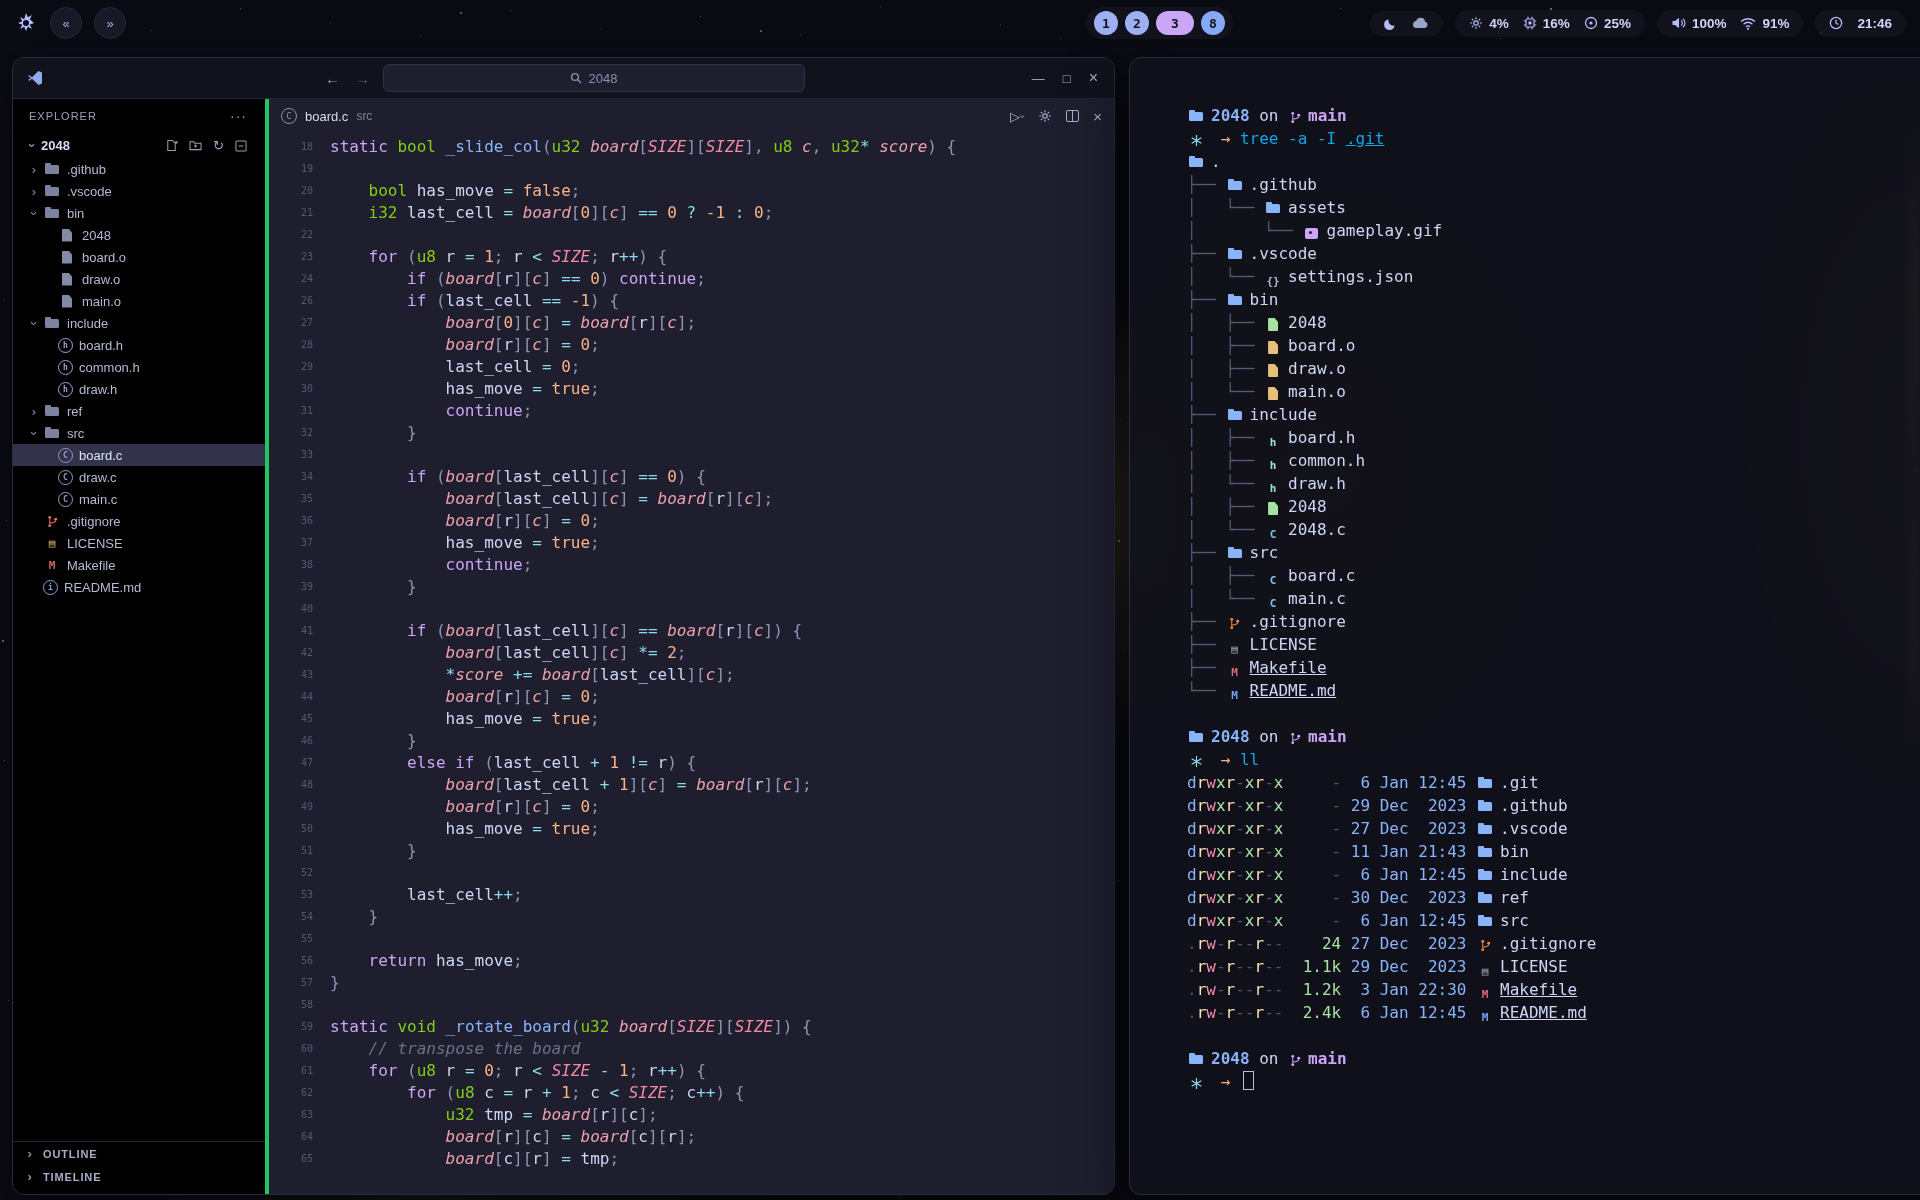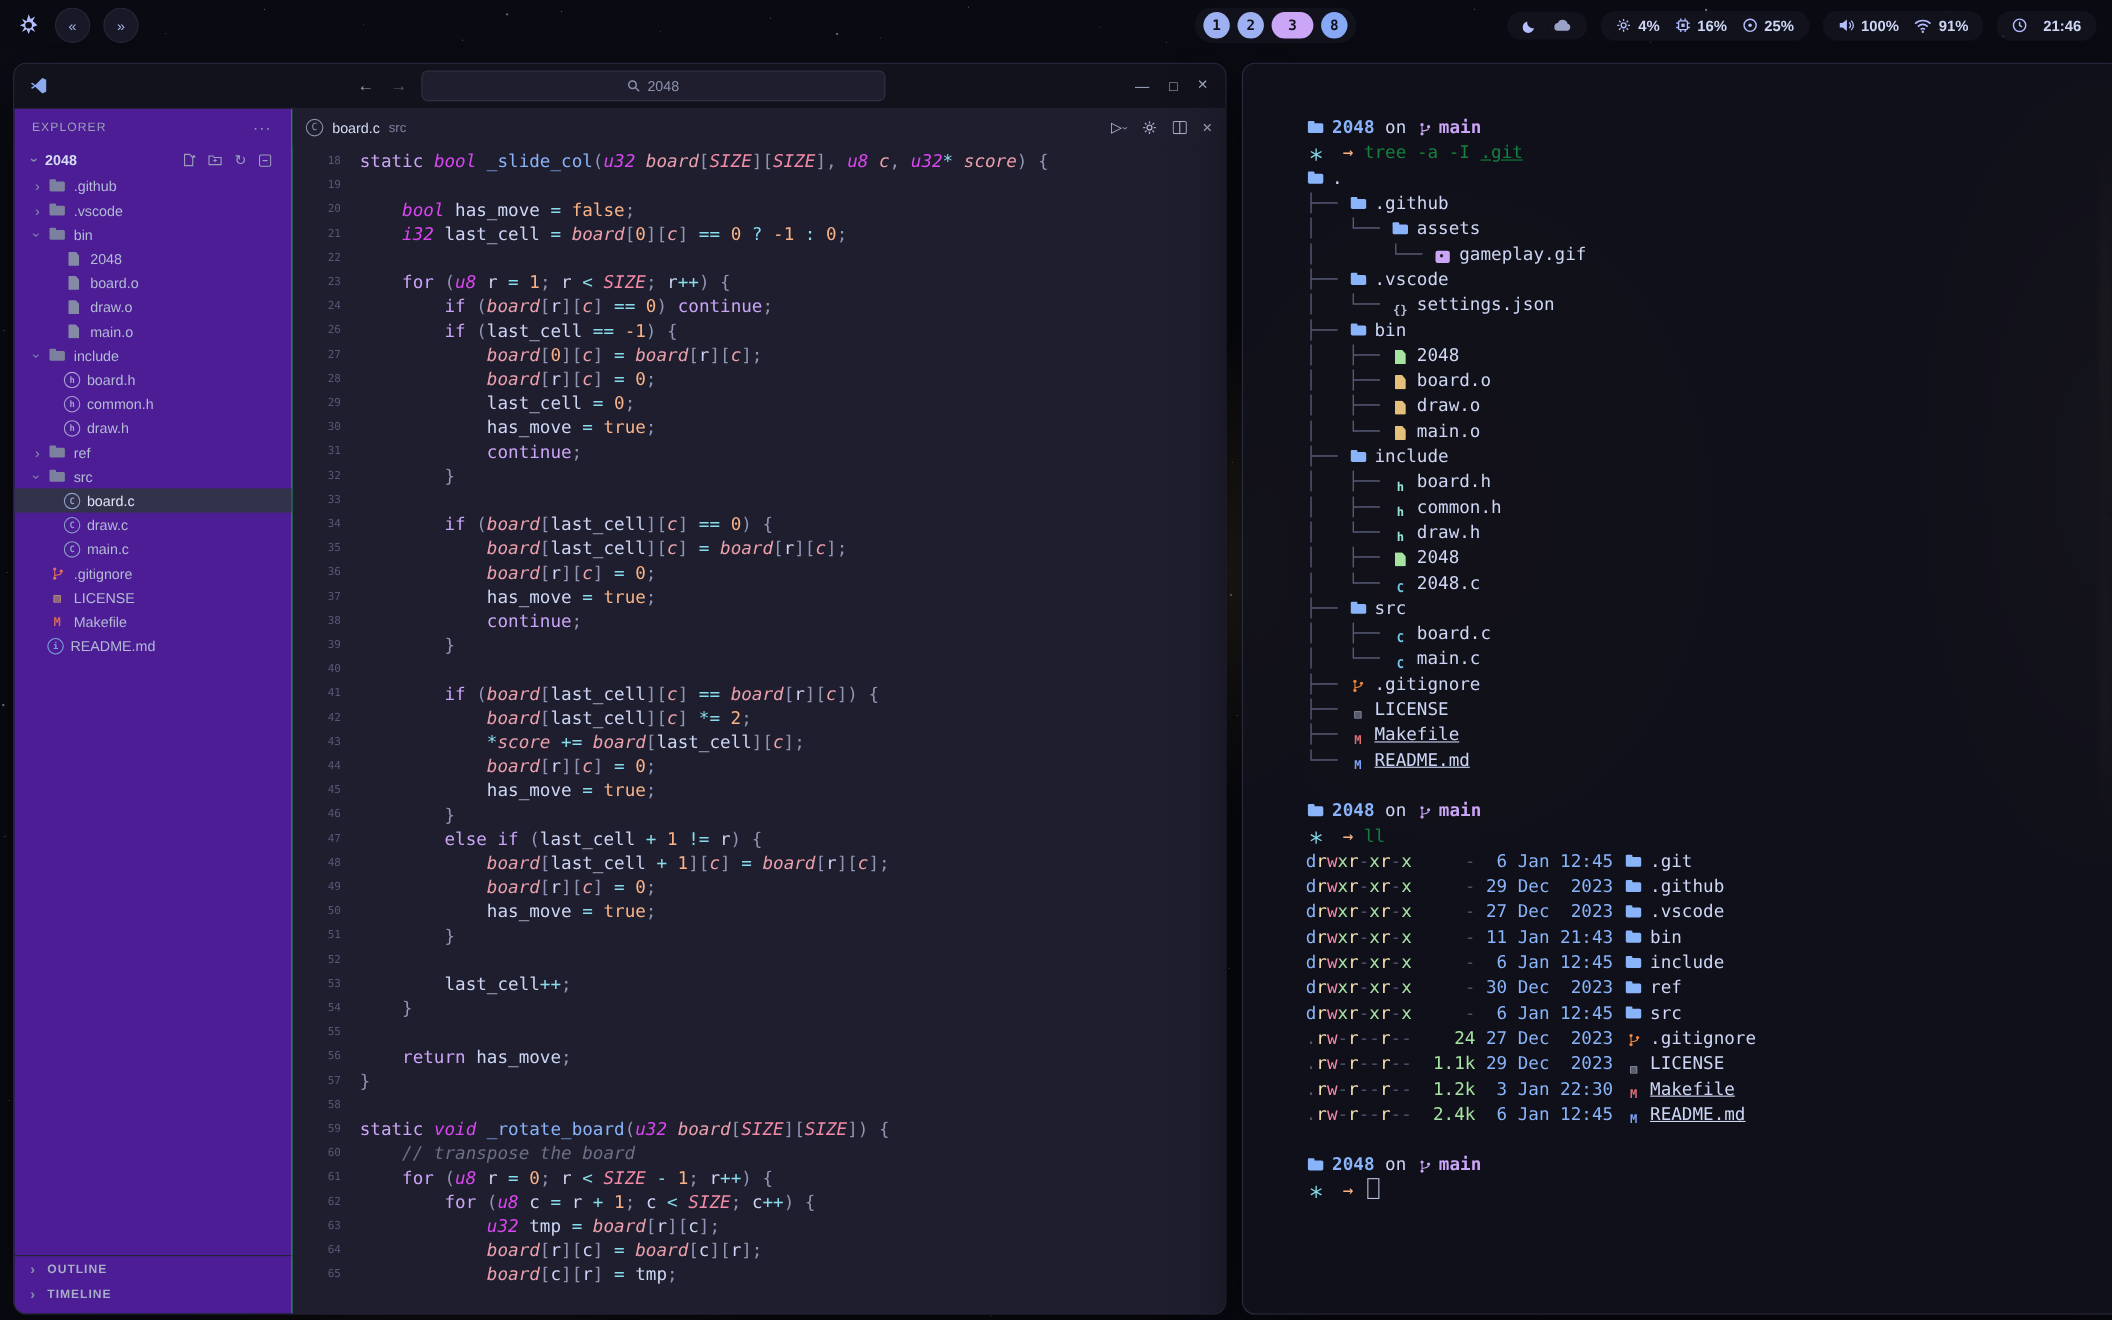--- a/index.html
+++ b/index.html
@@ -44,21 +44,21 @@
   .vswin{left:12px;width:1101px;height:1136px;background:#181825;display:flex;flex-direction:column;overflow:hidden;}
   .vs-title{height:40px;flex:none;background:#12121d;display:grid;grid-template-columns:1fr auto 1fr;align-items:center;border-bottom:1px solid #232336;}
   .vs-logo{margin-left:14px;display:flex;align-items:center;}
   .vs-title-center{display:flex;align-items:center;gap:10px;}
   .nav-arrow{color:#9aa0b8;font-size:15px;width:20px;text-align:center;}
   .nav-arrow.dim{color:#565b76;}
   .vs-search{width:420px;height:26px;background:#1e1e2e;border:1px solid #313244;border-radius:6px;
     display:flex;align-items:center;justify-content:center;gap:7px;color:#8a91ac;font-size:13px;}
   .vs-winbtns{justify-self:end;display:flex;align-items:center;gap:18px;padding-right:16px;color:#a6adc8;font-size:13px;}
   .vs-body{flex:1;display:flex;min-height:0;}
-  .vs-side{width:252px;flex:none;background:#4c1d95;border-right:1px solid #22c55e;display:flex;flex-direction:column;font-size:13px;color:#bac2de;}
+  .vs-side{width:252px;flex:none;background:#000000;border-right:4px solid #22c55e;display:flex;flex-direction:column;font-size:13px;color:#bac2de;}
   .sb-head{height:34px;flex:none;display:flex;align-items:center;justify-content:space-between;padding:0 18px 0 16px;
     color:#9aa0b8;font-size:11px;letter-spacing:.09em;}
   .sb-dots{color:#9aa0b8;font-size:14px;letter-spacing:1px;}
   .sb-project{height:25px;flex:none;display:flex;align-items:center;padding-left:10px;font-weight:700;color:#d5dcf3;}
   .sb-actions{margin-left:auto;display:flex;align-items:center;gap:11px;padding-right:18px;color:#9aa0b8;font-weight:400;}
   .sb-actions .ref{font-size:13px;}
   .sbrow{height:22px;display:flex;align-items:center;color:#b3bad4;cursor:default;}
   .sbrow.sel{background:#32334a;color:#dde3f7;}
   .sblabel{white-space:nowrap;}
   .chev{width:18px;flex:none;color:#8a91ac;font-size:13px;text-align:center;display:inline-flex;justify-content:center;}
@@ -73,39 +73,39 @@
   .tab-name{color:#d5dcf3;font-size:13px;}
   .tab-dir{color:#7d84a0;font-size:12px;}
   .tab-actions{margin-left:auto;display:flex;align-items:center;gap:14px;color:#a6adc8;}
   .runico{display:inline-flex;align-items:center;color:#b3bad4;font-size:13px;}
   .runico .chev{width:auto;font-size:10px;margin-left:1px;}
   .vs-code{flex:1;overflow:hidden;padding-top:3px;font-family:"DejaVu Sans Mono",monospace;font-size:16px;}
   .cl{height:22px;line-height:22px;display:flex;white-space:pre;}
   .ln{width:44px;flex:none;text-align:right;padding-right:17px;color:#545878;font-size:10px;}
   .lt{white-space:pre;}
   .tk-k{color:#cba6f7;}
-  .tk-t{color:#d946ef;font-style:italic;}
+  .tk-t{color:#84cc16;}
   .tk-f{color:#89b4fa;}
   .tk-p{color:#eba0ac;font-style:italic;}
   .tk-C{color:#f38ba8;font-style:italic;}
   .tk-n{color:#fab387;}
   .tk-o{color:#89dceb;}
   .tk-x{color:#8f95b3;}
   .tk-d{color:#cdd6f4;}
   .tk-c{color:#6c7086;font-style:italic;}
 
   
   .termwin{left:1129px;width:779px;height:1136px;background:rgba(17,17,27,.92);overflow:hidden;padding-left:44px;}
   .term-body{padding:46px 10px 0 13px;font-family:"DejaVu Sans Mono",monospace;font-size:16px;color:#cdd6f4;}
   .tl{height:23px;line-height:23px;white-space:pre;}
   .t-pre{color:#565a75;}
   .t-dir{color:#89b4fa;font-weight:700;}
   .t-branch{color:#cba6f7;font-weight:700;}
   .t-arrow{color:#fab387;}
-  .t-cmd{color:#15803d;}
+  .t-cmd{color:#0ea5e9;}
   .u{text-decoration:underline;}
   .t-size{color:#a6e3a1;}
   .t-size.dim{color:#4f5370;}
   .t-date{color:#89b4fa;}
   .t-name{color:#cdd6f4;}
   .t-cursor{display:inline-block;width:9px;height:17px;border:1px solid #b8c0e0;vertical-align:-3px;margin-left:3px;}
   .pm-d{color:#89b4fa;}.pm-r{color:#f9e2af;}.pm-w{color:#f38ba8;}.pm-x{color:#a6e3a1;}.pm-o{color:#4f5370;}
 
   
   .ico{position:relative;display:inline-flex;width:18px;height:16px;align-items:center;justify-content:center;

